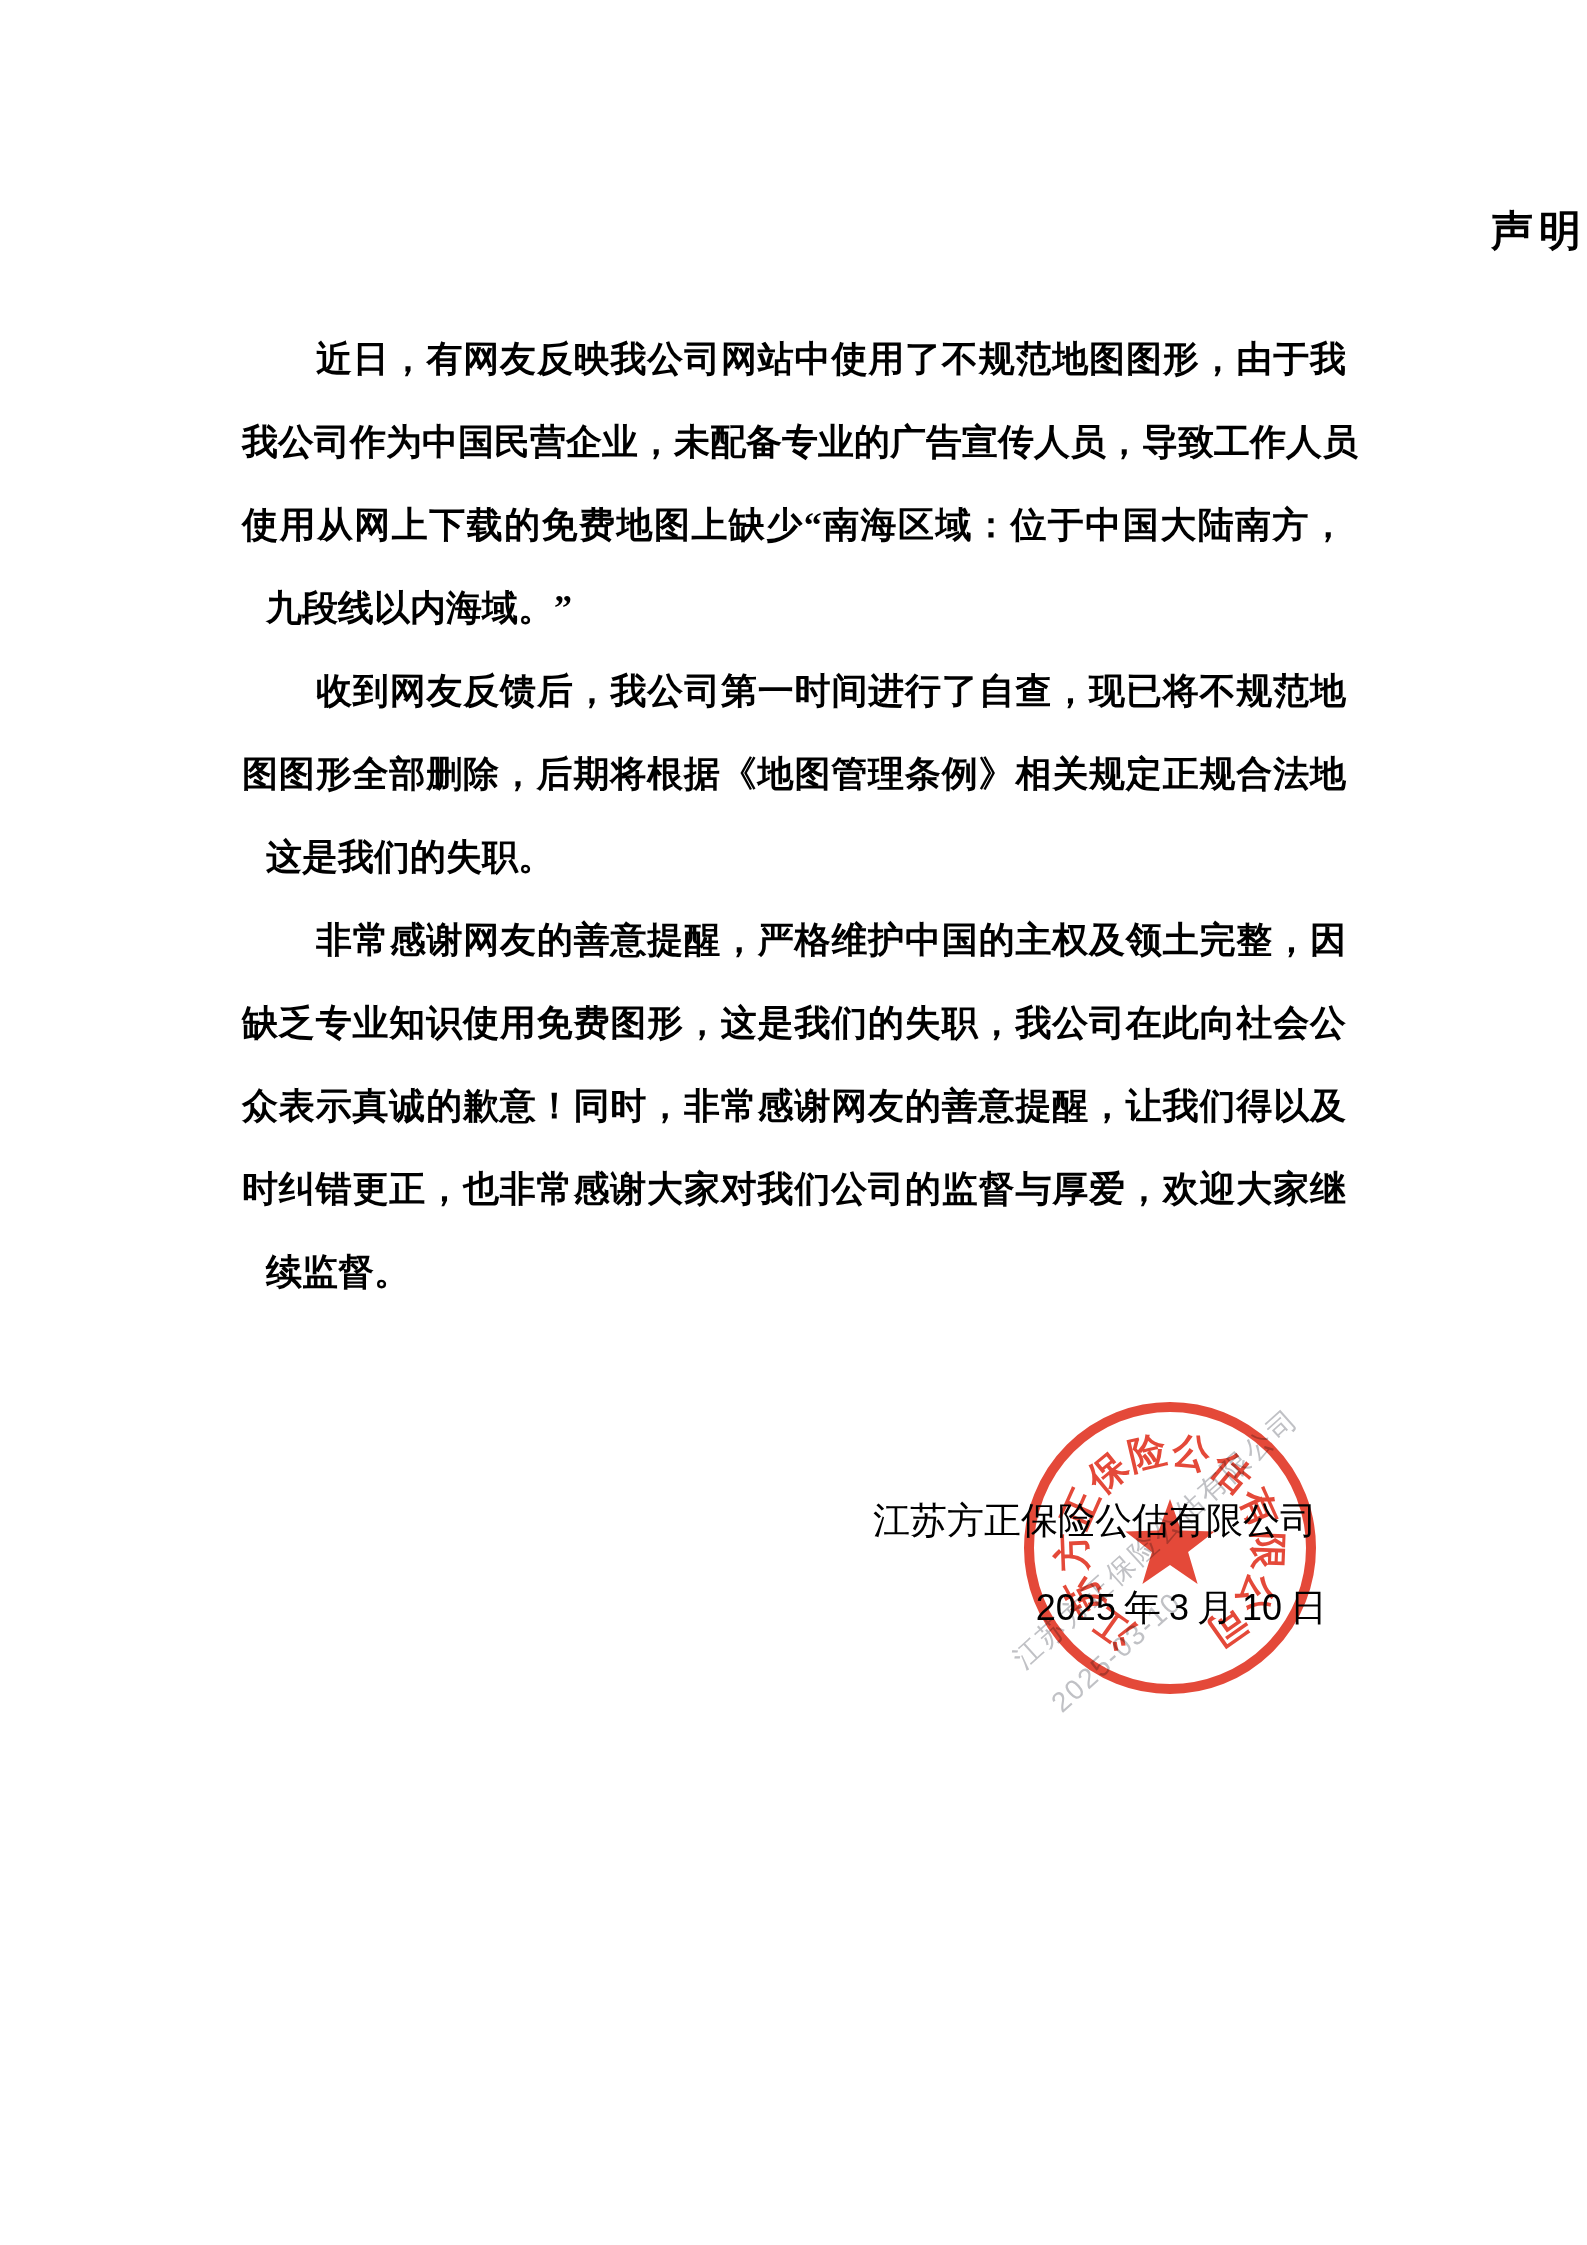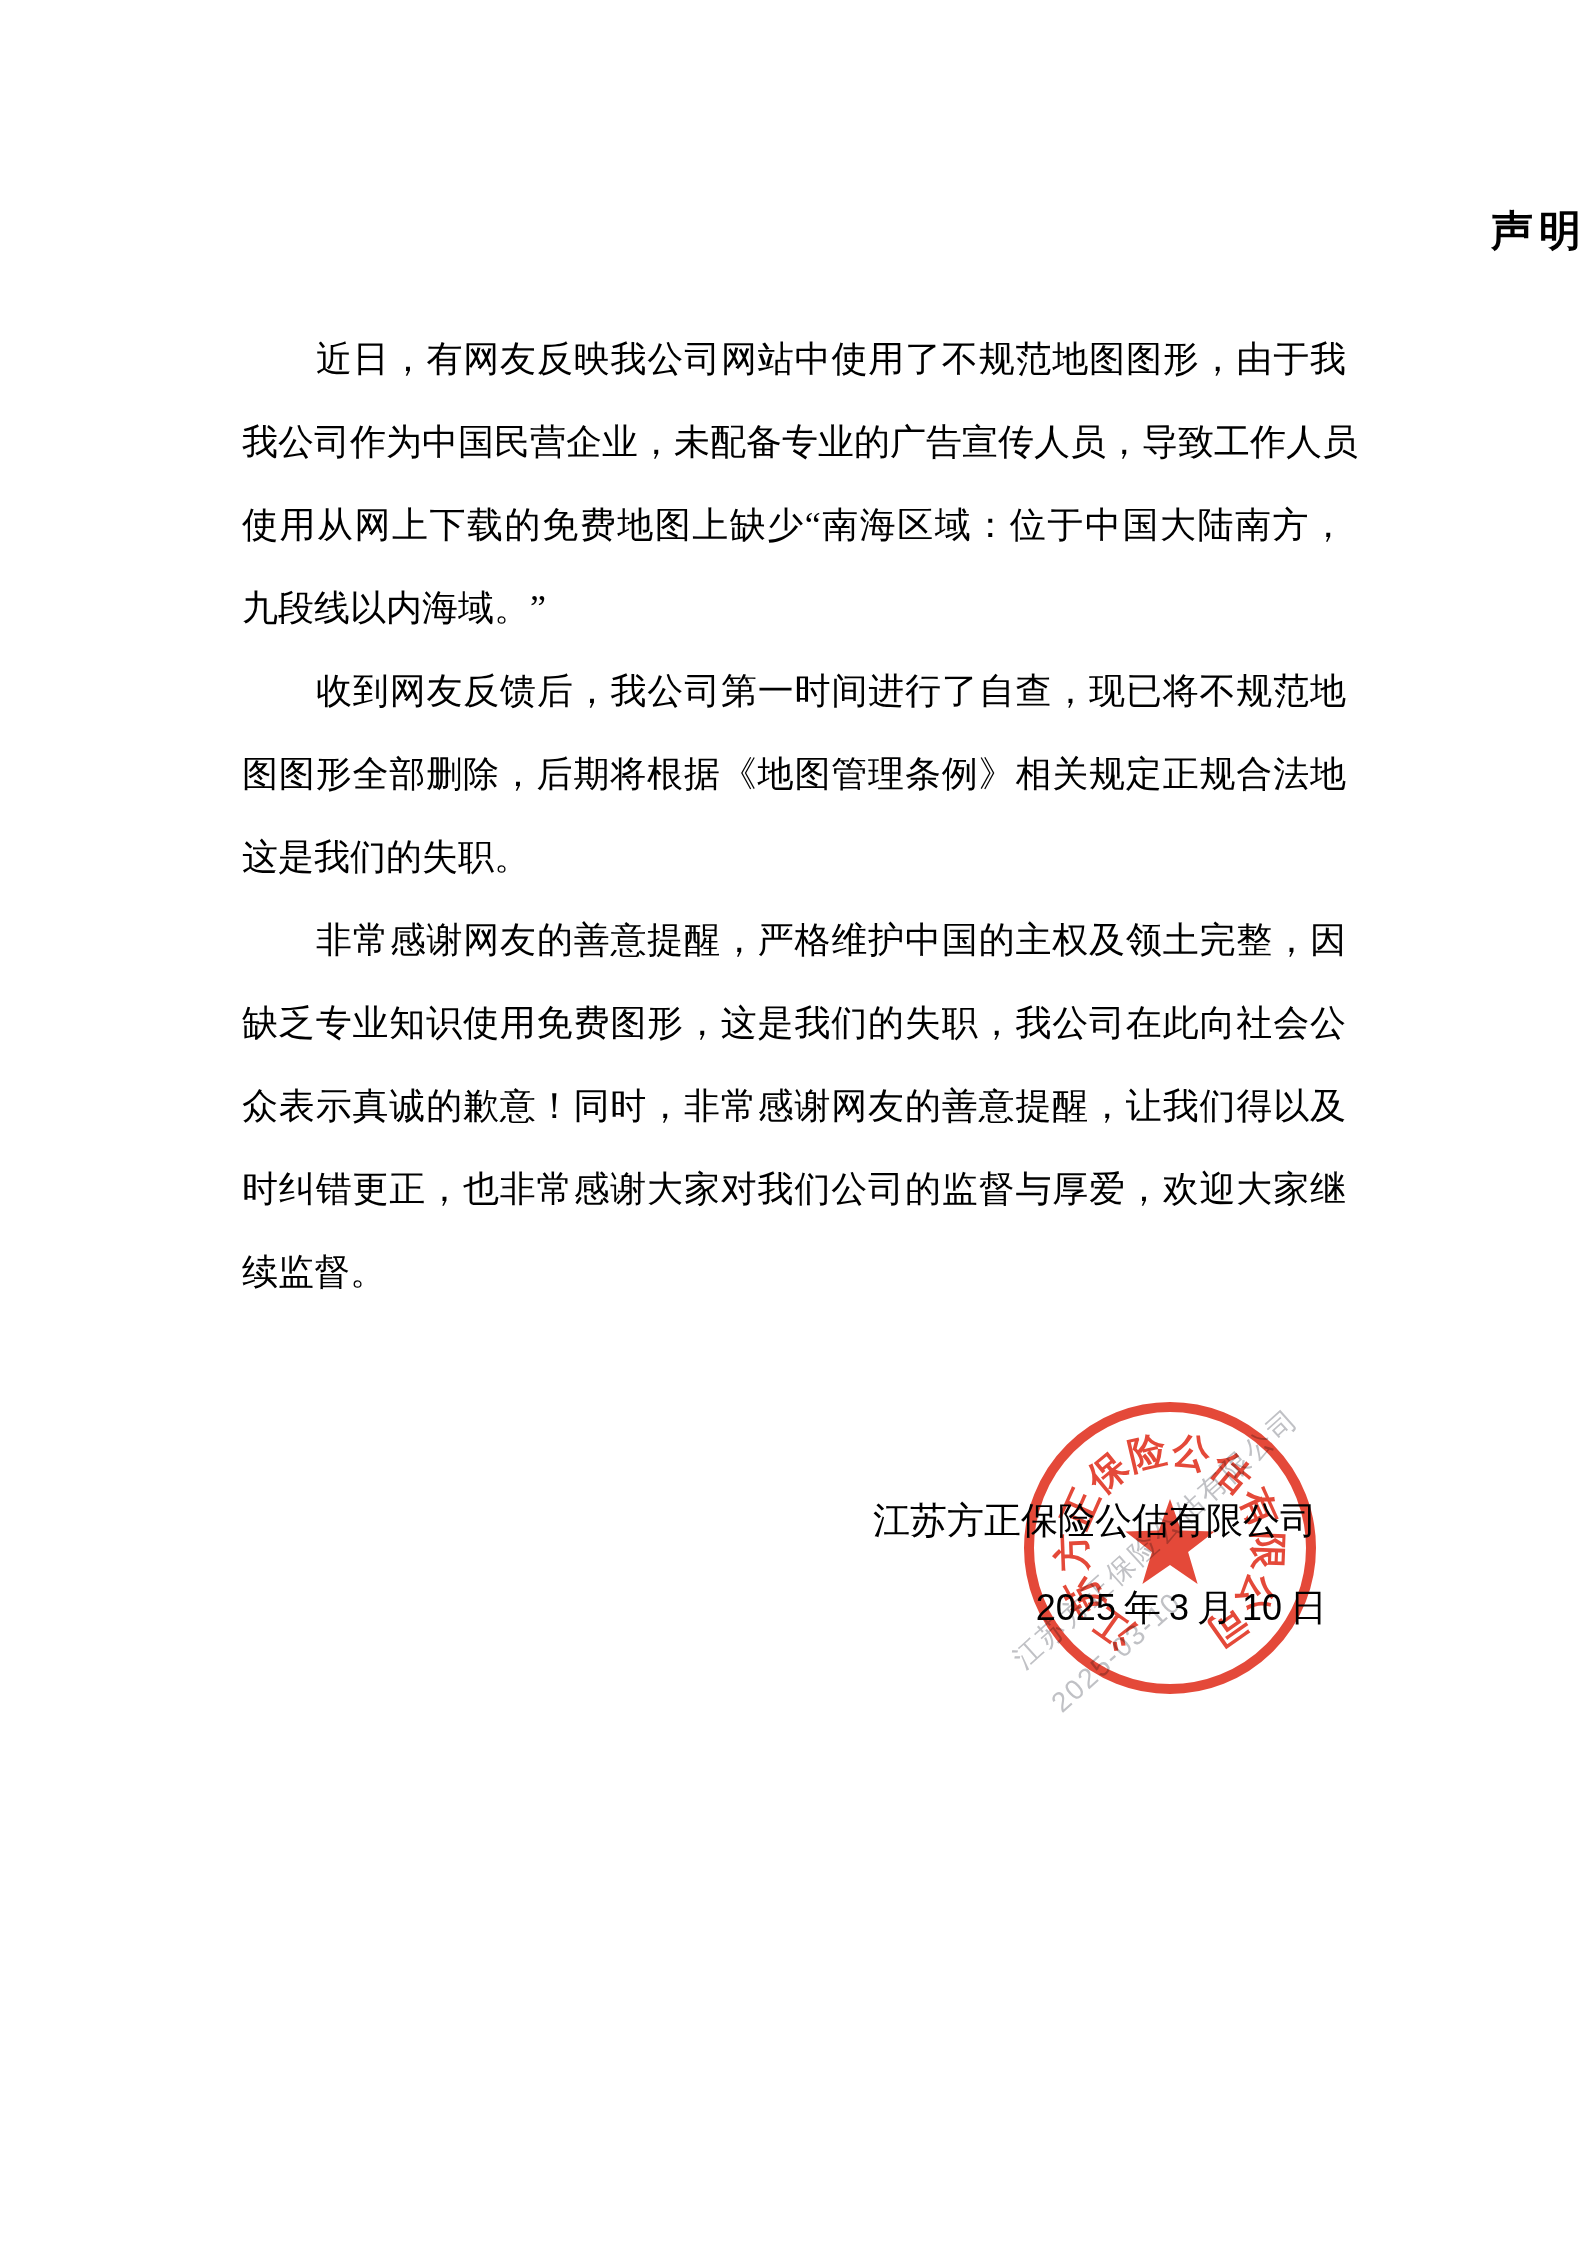--- a/index.html
+++ b/index.html
@@ -28,23 +28,24 @@
     top: 318px;
     width: 1104px;
   }
   .line {
     height: 83px;
     line-height: 83px;
     font-size: 36px;
     text-align: justify;
     text-align-last: justify;
     white-space: nowrap;
+    font-weight: bold;
   }
   .line.indent { padding-left: 74px; }
-  .line.last { text-align-last: left; }
+  .line.last { text-align-last: left; margin-left: 24px; }
 
   .signature-company {
     position: absolute;
     top: 1498px;
     right: 270px;
     font-size: 37px;
     line-height: 46px;
     letter-spacing: 0px;
     z-index: 2;
   }

